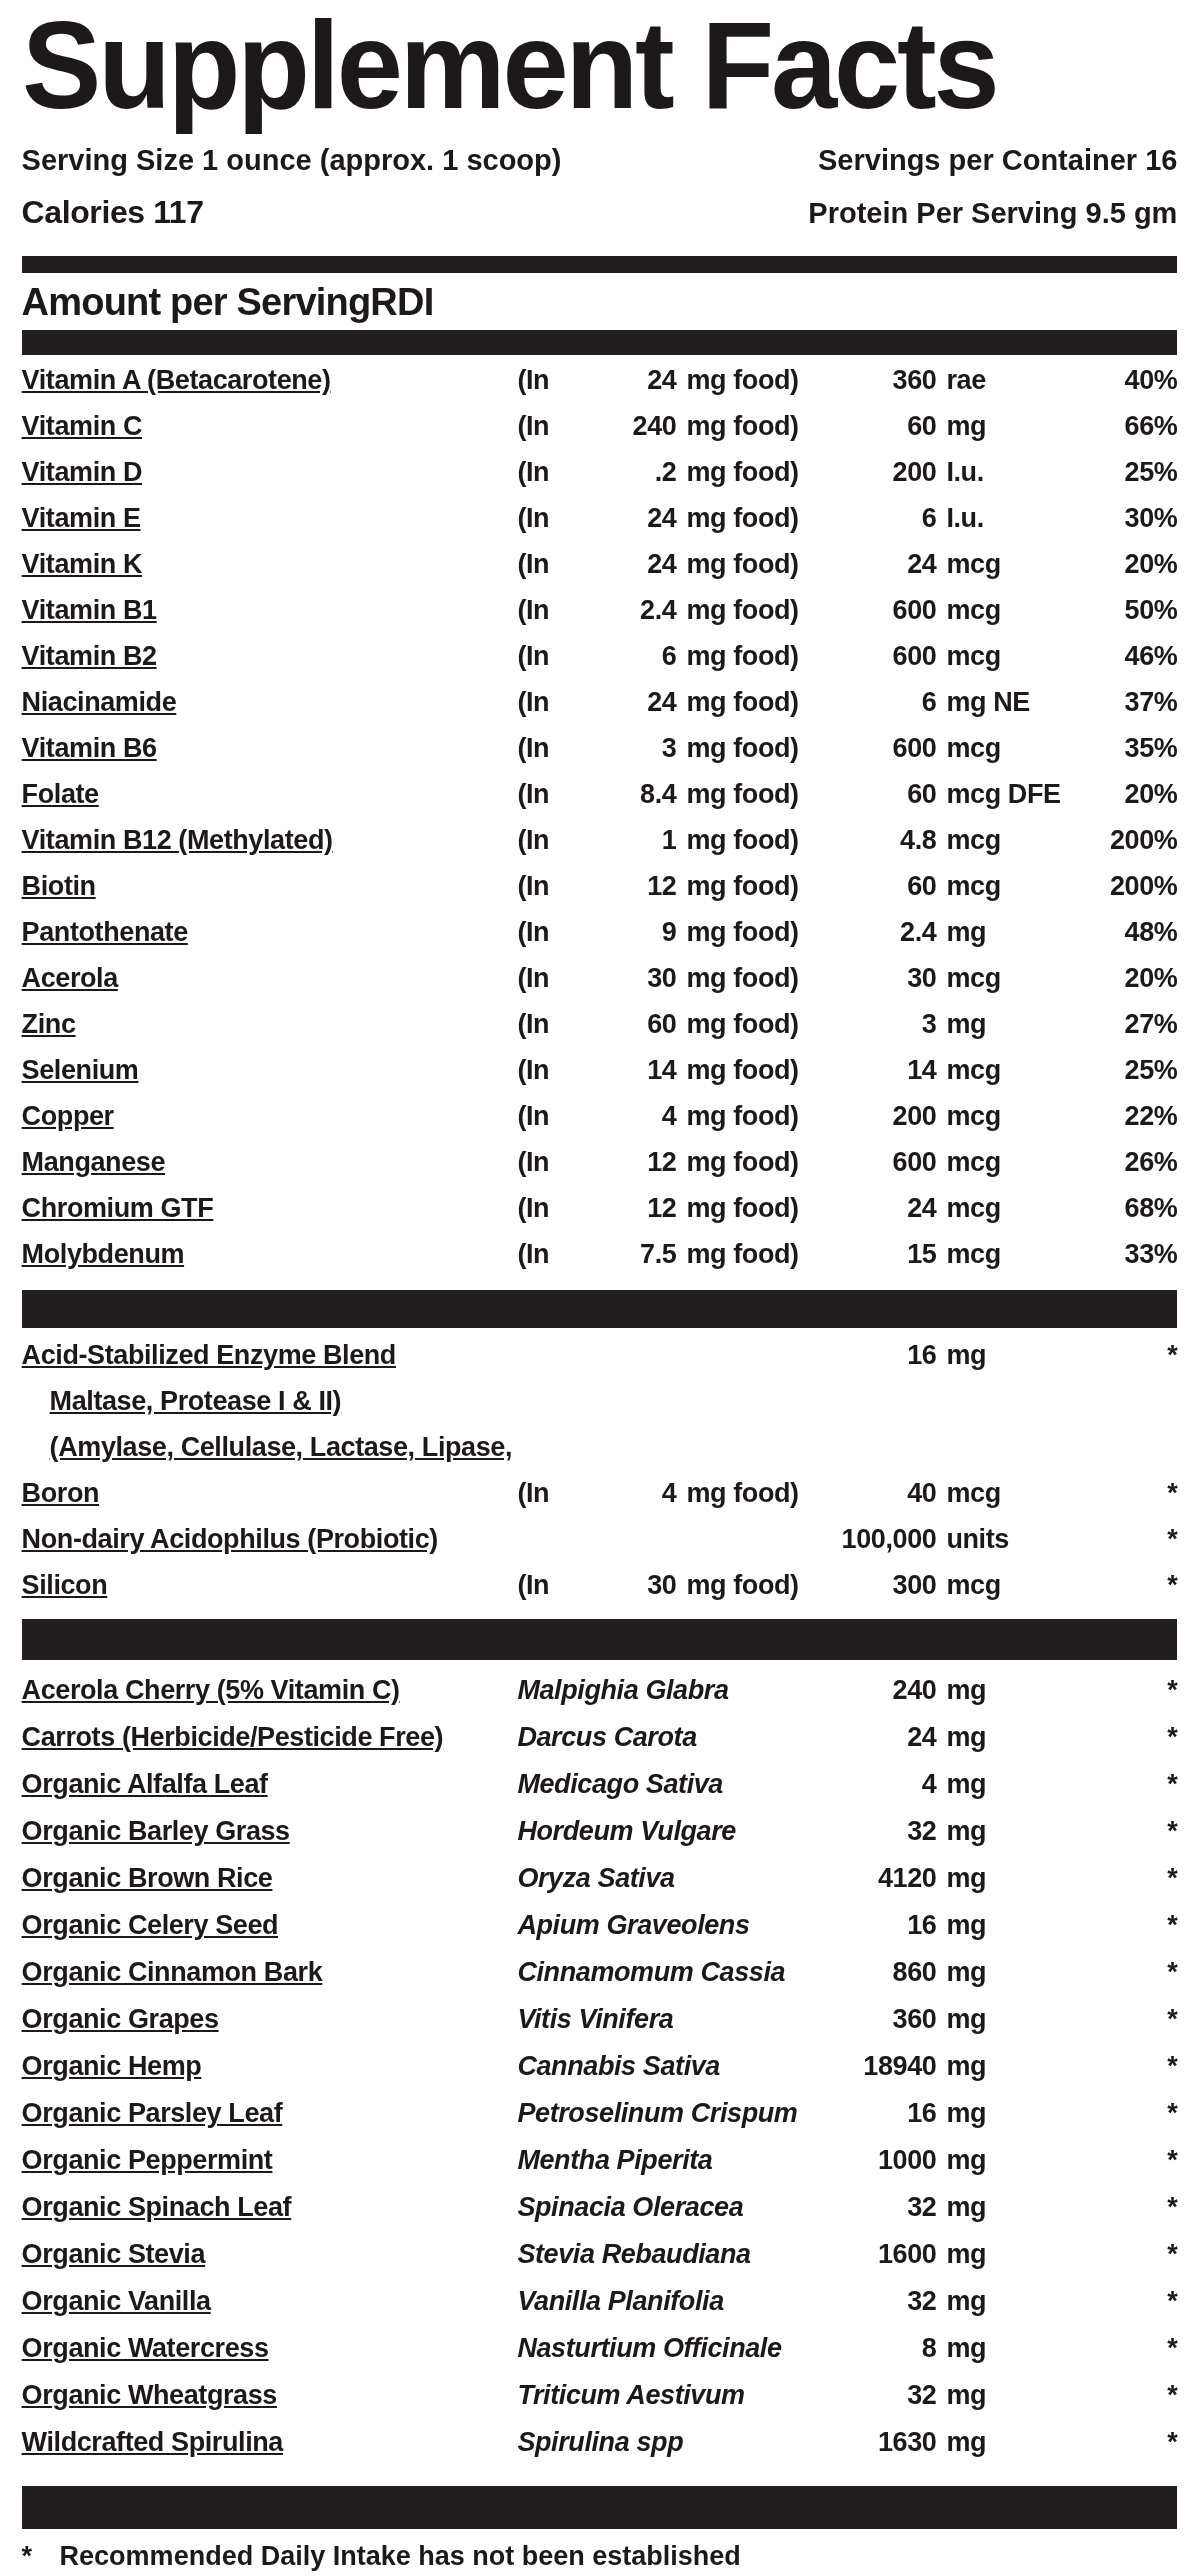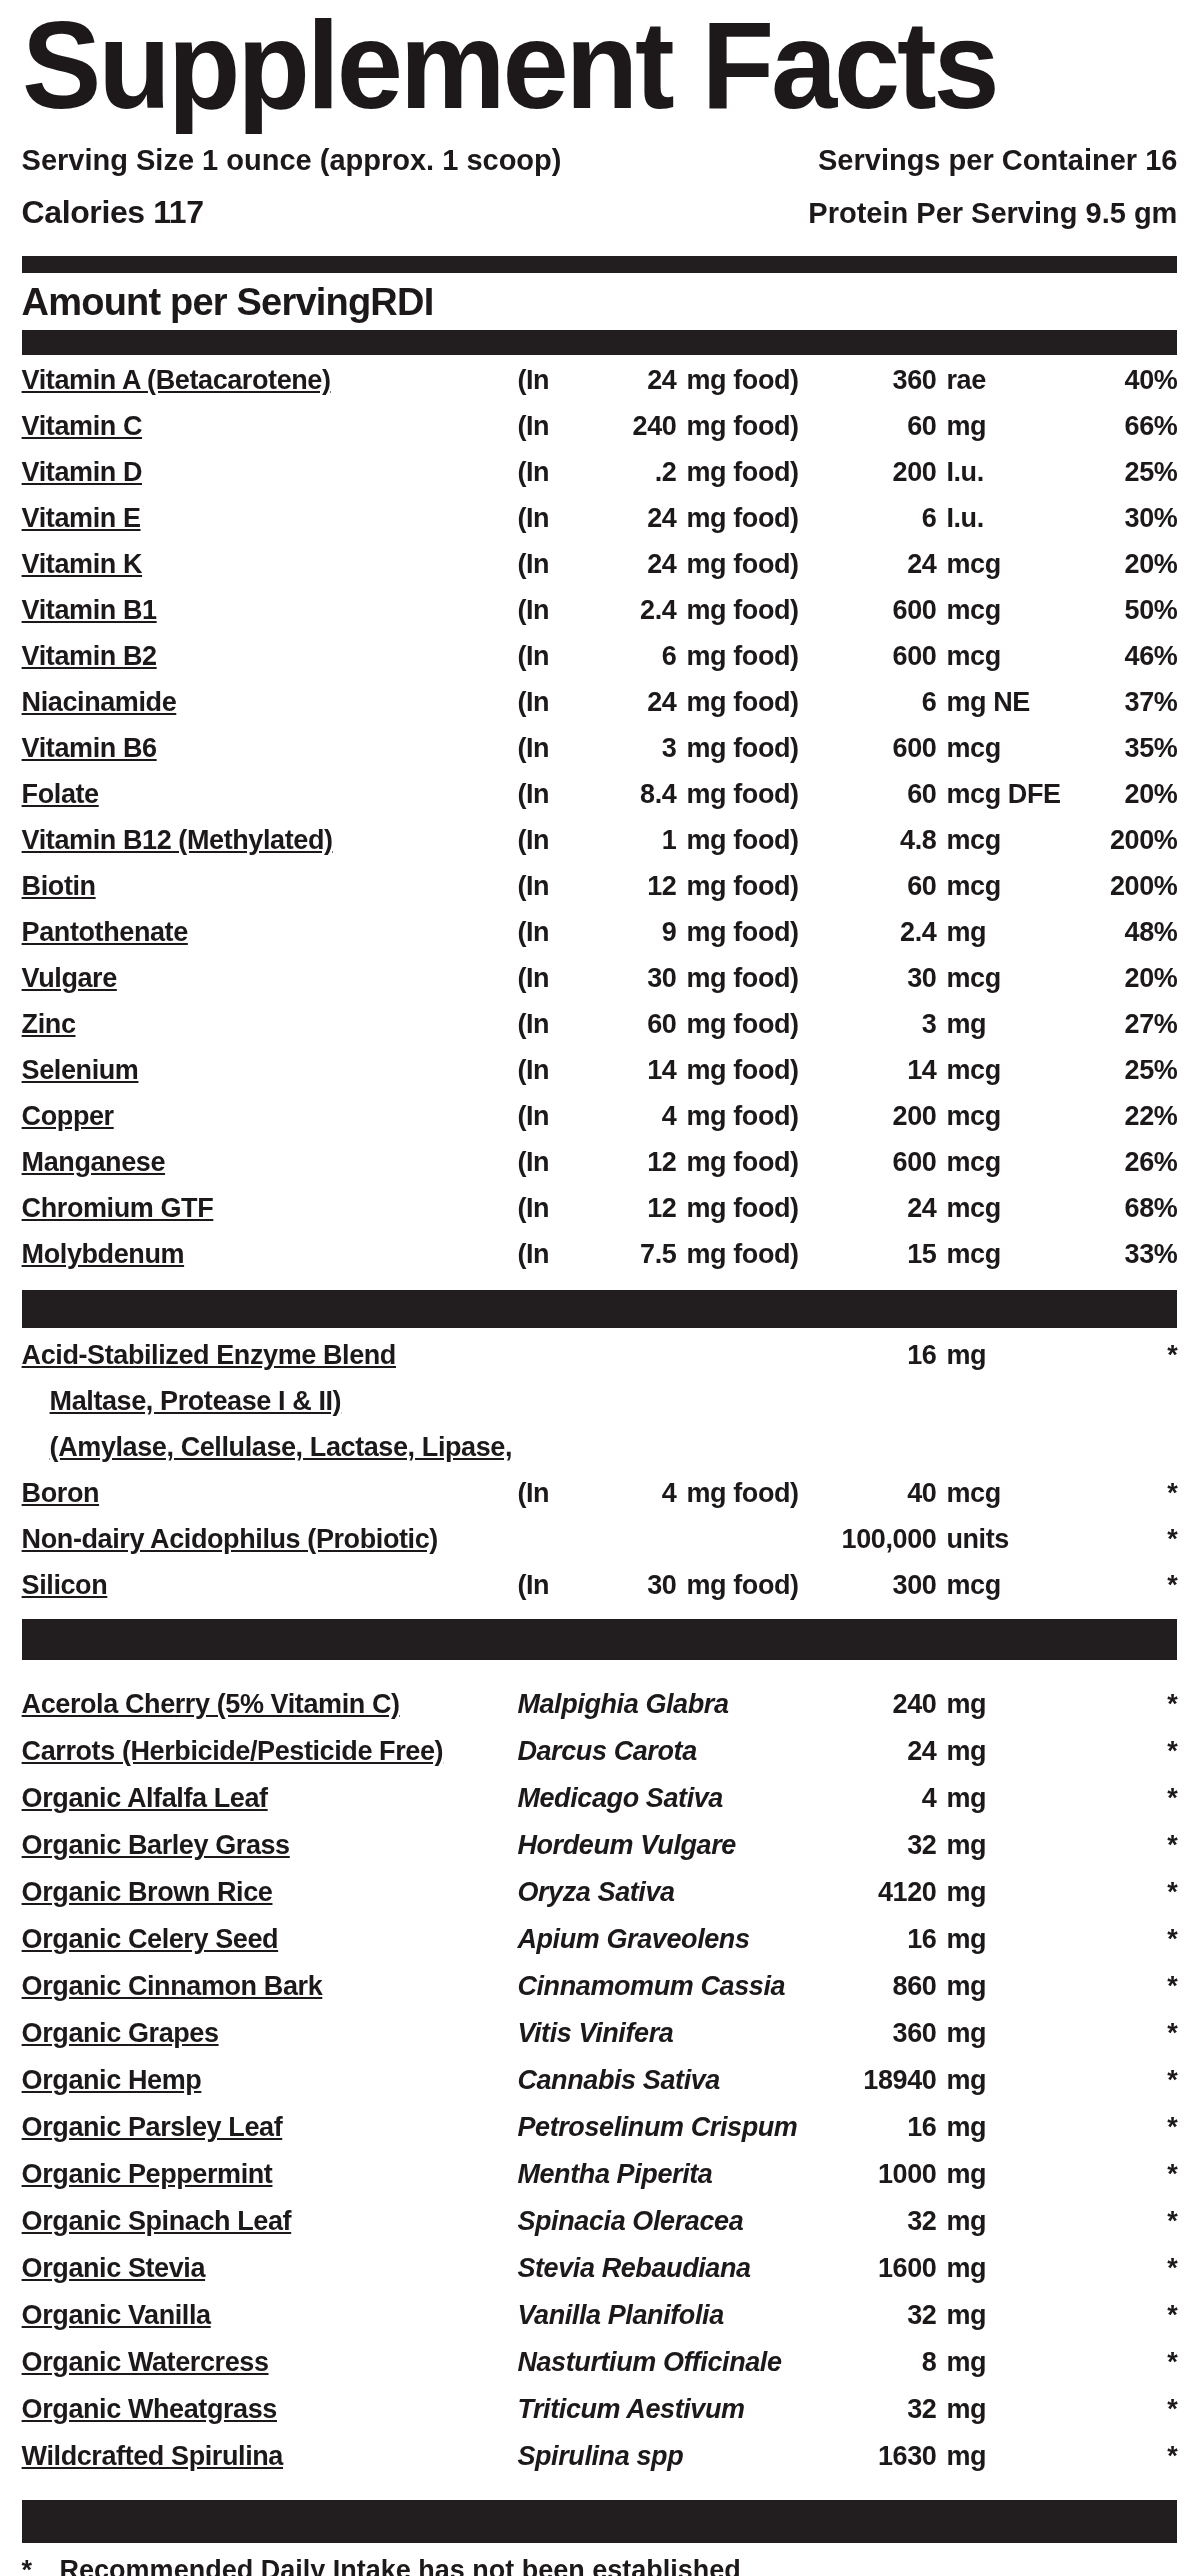--- a/index.html
+++ b/index.html
@@ -33,21 +33,21 @@
   .food .fnum{flex:1;text-align:right;}
   .food .funit{width:126px;text-align:left;margin-left:10px;}
   .row .food.latin{display:block;font-style:italic;}
   .row .amt{width:257px;display:flex;}
   .amt .anum{flex:1;text-align:right;}
   .amt .aunit{width:123px;text-align:left;margin-left:10px;}
   .row .rdi{width:108px;text-align:right;}
   .bar3{height:38px;margin-top:5px;}
   .sec2{margin-top:11.6px;}
   .bar4{height:41px;margin-top:3.3px;}
-  .bots{margin-top:29px;}
+  .bots{margin-top:15px;}
   .bar5{height:43px;margin-top:11.6px;}
   .footnote{margin-top:11.6px;font-size:27px;display:flex;}
   .footnote .star{width:38px;}
 </style>
 </head>
 <body>
 
 <div class="wrap">
 
   <div class="title">Supplement Facts</div>
@@ -235,21 +235,21 @@
           <span class="fnum">9</span>
           <span class="funit">mg food)</span>
     </div>
     <div class="amt">
       <span class="anum">2.4</span>
           <span class="aunit">mg</span>
     </div>
     <div class="rdi">48%</div>
   </div>
       <div class="row">
-    <div class="name">Vulgare</div>
+    <div class="name">Acerola</div>
     <div class="food">
       <span class="fin">(In</span>
           <span class="fnum">30</span>
           <span class="funit">mg food)</span>
     </div>
     <div class="amt">
       <span class="anum">30</span>
           <span class="aunit">mcg</span>
     </div>
     <div class="rdi">20%</div>

